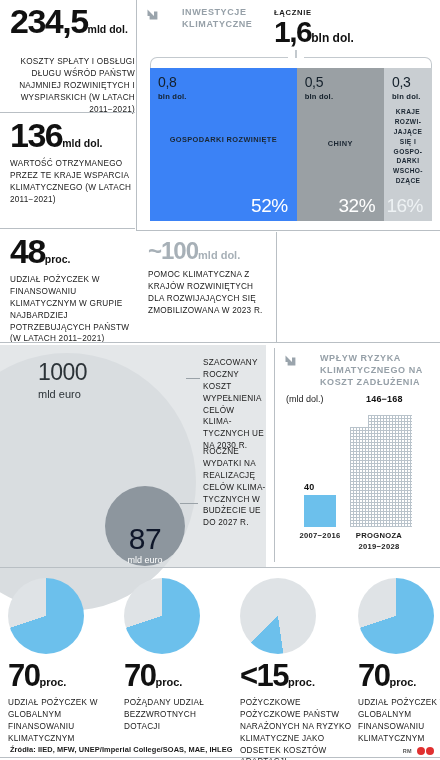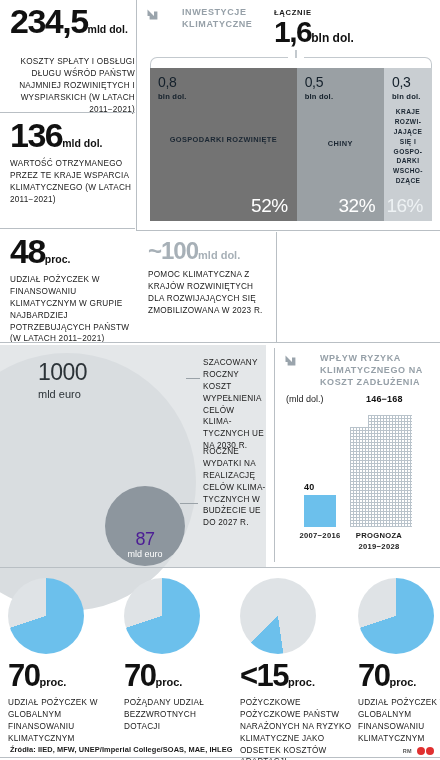--- a/index.html
+++ b/index.html
@@ -141,22 +141,22 @@
   .circ-small {
     position: absolute;
     border-radius: 50%;
     background: #8d969e;
     display: flex;
     flex-direction: column;
     align-items: center;
     justify-content: center;
   }
   .circ-small .cval {
-    font-size: 18px;
-    color: #4c1d95;
+    font-size: 30px;
+    color: #0f172a;
     line-height: 1;
     letter-spacing: -0.5px;
     margin-top: 36px;
   }
   .circ-small .cunit {
     font-size: 9px;
     color: #ffffff;
     margin-top: 1px;
   }
   .leader { position: absolute; height: 1px; background: #9aa2a8; }
@@ -274,21 +274,21 @@
     <div style="margin-top:1px;">
       <span class="bignum" style="font-size:30px;">1,6</span><span class="unit" style="font-size:12px;">bln dol.</span>
     </div>
   </div>
 
   <div class="bracket" style="left:150px; top:57px; width:280px;"></div>
   <div class="brnotch" style="left:288px; top:55px;"></div>
   <div class="abs" style="left:295px; top:50px; width:2px; height:8px; background:#c3c9ce;"></div>
 
   <div class="stackbox" style="left:150px; top:68px; width:282px; height:153px;">
-    <div class="seg seg1" style="width:52%; background:#737373;">
+    <div class="seg seg1" style="width:52%; background:#3b82f6;">
       <div class="segval">0,8</div>
       <div class="segunit">bln dol.</div>
       <div class="seglabel" style="margin-top:34px;">GOSPODARKI ROZWINIĘTE</div>
       <div class="segpct">52%</div>
     </div>
     <div class="seg seg2" style="width:31%; background:#9aa0a4;">
       <div class="segval">0,5</div>
       <div class="segunit">bln dol.</div>
       <div class="seglabel" style="margin-top:38px;">CHINY</div>
       <div class="segpct">32%</div>

